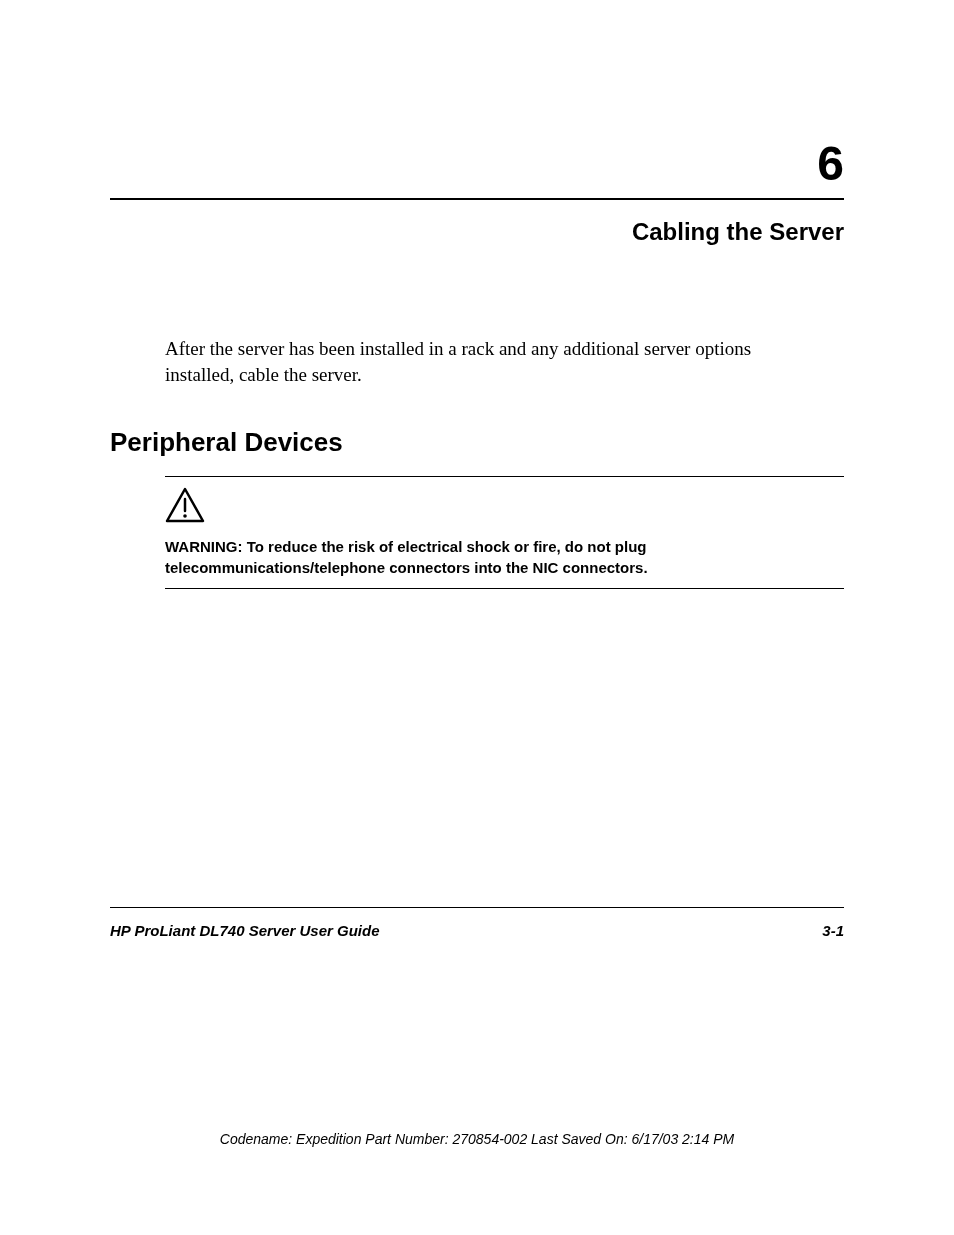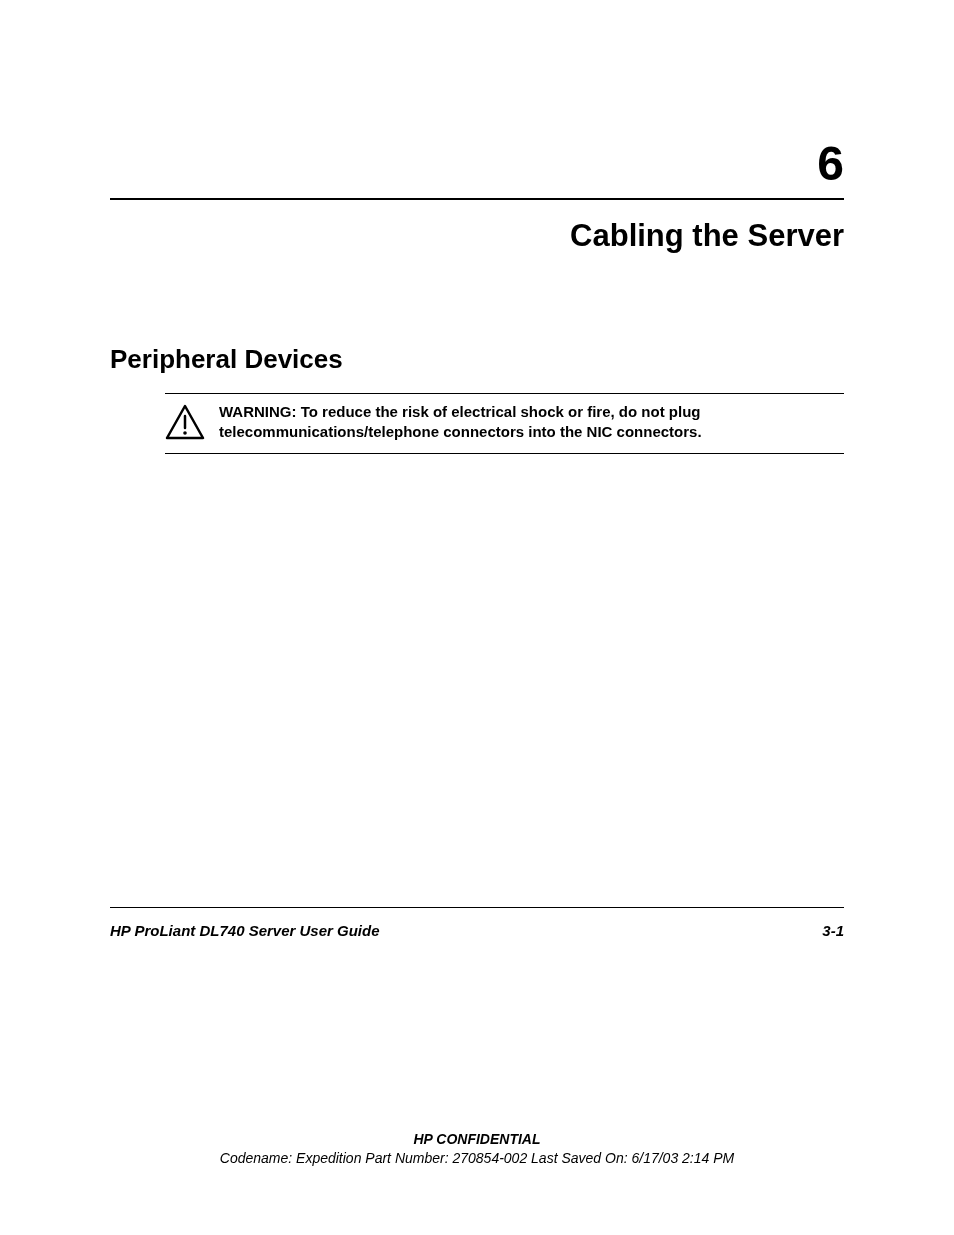--- a/index.html
+++ b/index.html
@@ -29,21 +29,21 @@
     margin: 0 0 10px 0;
   }
   .rule {
     border: none;
     border-top: 2px solid #000;
     margin: 0 0 18px 0;
   }
   .chapter-title {
     font-family: Arial, Helvetica, sans-serif;
     font-weight: bold;
-    font-size: 31px;
+    font-size: 24px;
     text-align: right;
     margin: 0 0 90px 0;
   }
   .intro {
     margin: 0 0 40px 55px;
     font-size: 19px;
     line-height: 1.35;
     max-width: 620px;
   }
   .section-heading {
@@ -60,20 +60,21 @@
   }
   .warning-block {
     margin: 0 0 0 55px;
     border-top: 1.5px solid #000;
     border-bottom: 1.5px solid #000;
     padding: 8px 0 10px 0;
     display: flex;
     align-items: flex-start;
     gap: 14px;
     max-width: 680px;
+    flex-direction: column;
   }
   .warning-icon svg {
     width: 40px;
     height: 36px;
     display: block;
     margin-top: 2px;
   }
   .warning-text {
     font-family: Arial, Helvetica, sans-serif;
     font-weight: bold;
@@ -112,20 +113,21 @@
 </style>
 </head>
 <body>
 
 <div class="page">
 
   <div class="chapter-number">6</div>
   <hr class="rule">
   <h1 class="chapter-title">Cabling the Server</h1>
 
+  <p class="intro">After the server has been installed in a rack and any additional server options installed, cable the server.</p>
 
   <h2 class="section-heading">Peripheral Devices</h2>
 
 
   <div class="warning-block">
     <span class="warning-icon">
       <svg viewBox="0 0 40 36">
         <polygon points="20,2 38,34 2,34" fill="none" stroke="#000" stroke-width="2.5" stroke-linejoin="round"></polygon>
         <line x1="20" y1="12" x2="20" y2="24" stroke="#000" stroke-width="2.5" stroke-linecap="round"></line>
         <circle cx="20" cy="29" r="1.8" fill="#000"></circle>
@@ -137,17 +139,16 @@
       <span>To reduce the risk of electrical shock or fire, do not plug telecommunications/telephone connectors into the NIC connectors.</span>
     </div>
   </div>
 
   <div class="footer1">
     <span>HP ProLiant DL740 Server User Guide</span>
     <span>3-1</span>
   </div>
 
   <div class="footer2">
-    <div class="conf">HP CONFIDENTIAL</div>
     <div>Codename: Expedition Part Number: 270854-002 Last Saved On: 6/17/03 2:14 PM</div>
   </div>
 
 </div>
 
 </body></html>

